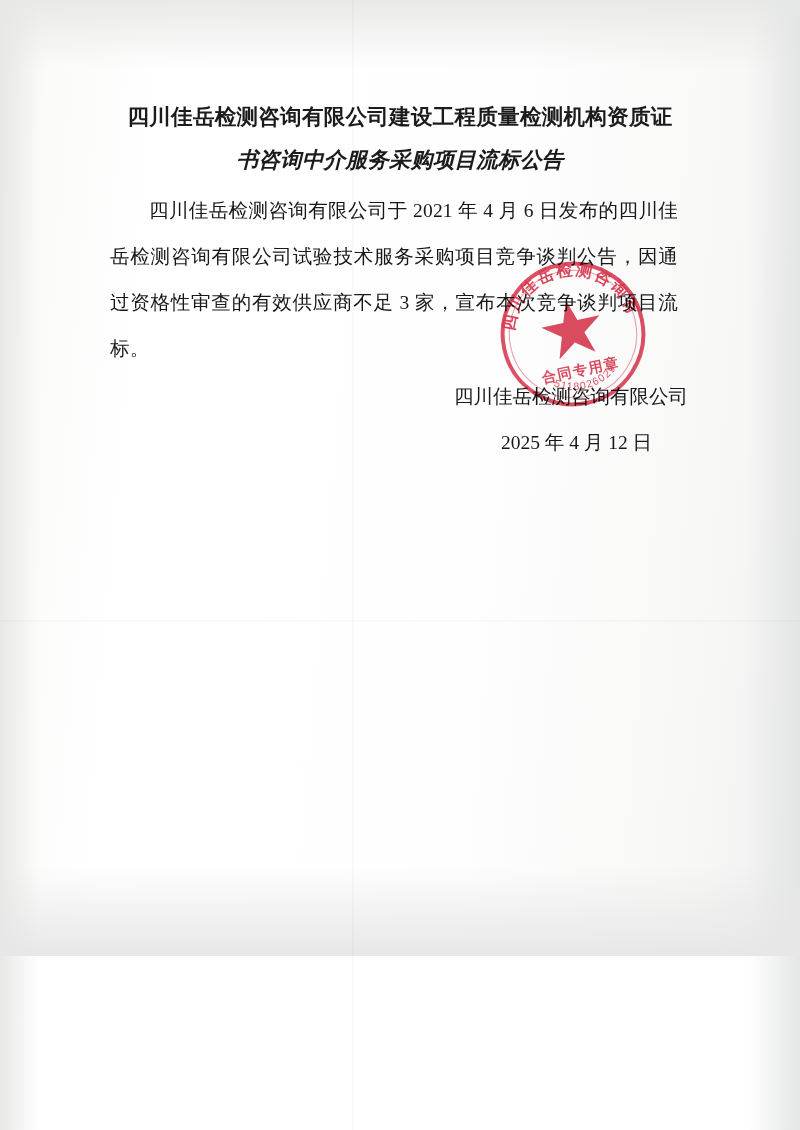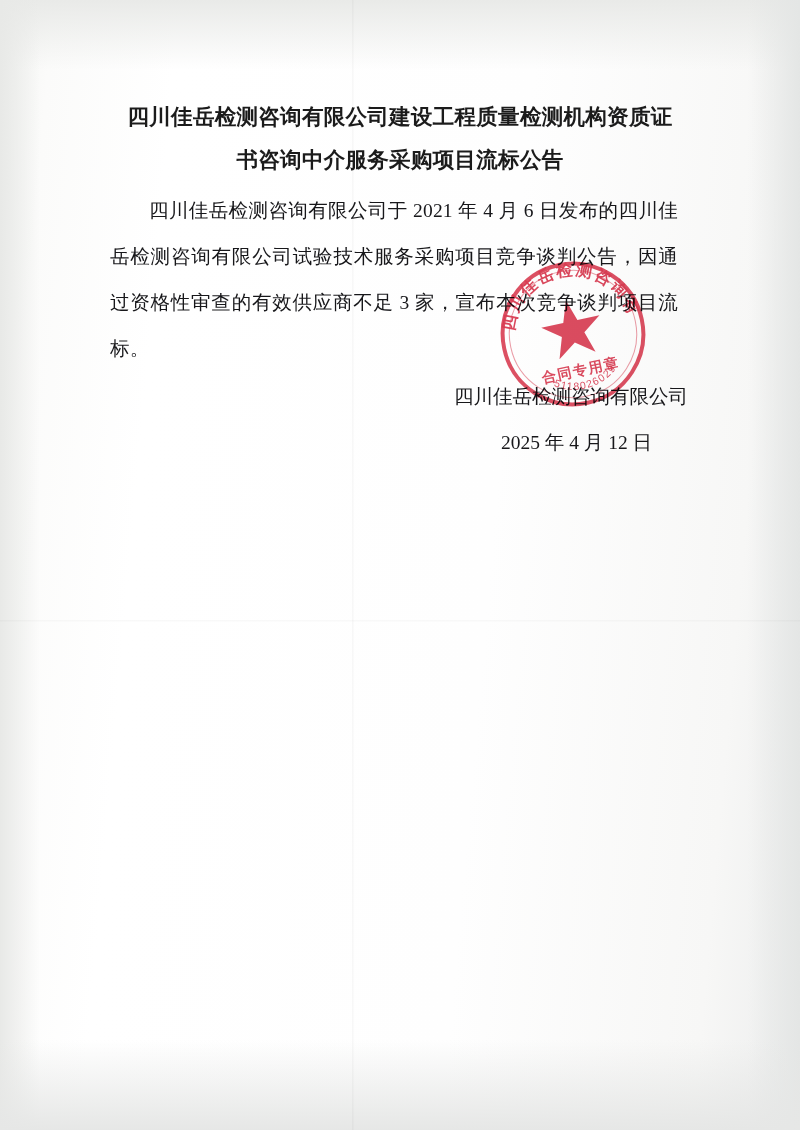--- a/index.html
+++ b/index.html
@@ -11,21 +11,21 @@
     height: 1130px;
     overflow: hidden;
     background: #ffffff;
     font-family: "Liberation Serif", serif;
   }
 
   
   .page {
     position: relative;
     width: 800px;
-    height: 1130px;
+    height: 956px;
     background:
       linear-gradient(95deg, #f3f4f2 0%, #fbfbfa 6%, #ffffff 20%, #fefefe 60%, #f7f7f6 88%, #eceded 100%);
     box-sizing: border-box;
   }
   
   .shade-top {
     position: absolute;
     left: 0; top: 0; width: 800px; height: 70px;
     background: linear-gradient(180deg, #e9eae8 0%, rgba(255,255,255,0) 100%);
     pointer-events: none;
@@ -72,20 +72,21 @@
     font-weight: bold;
     font-size: 21.5px;
     color: #1b1b1b;
     text-align: center;
     line-height: 43px;
     letter-spacing: 0.3px;
     margin: 0 0 6px 0;
   }
   .doc-title .line2 {
     display: block;
+    font-style: italic;
   }
 
   .body-text {
     font-family: "Liberation Serif", serif;
     font-size: 19.5px;
     color: #17171a;
     line-height: 46px;
     text-align: justify;
     text-justify: inter-ideograph;
     text-indent: 39px;

